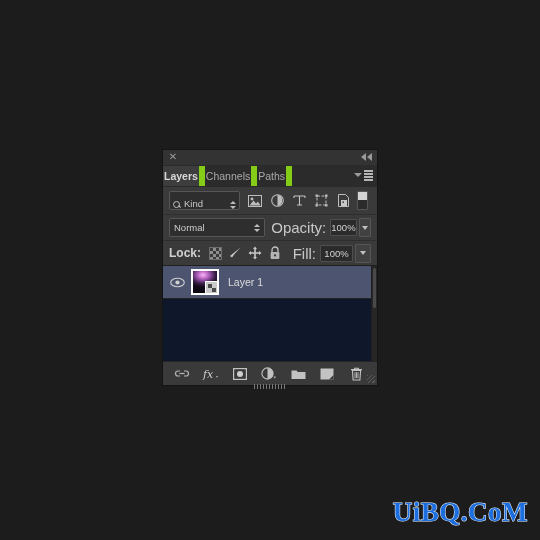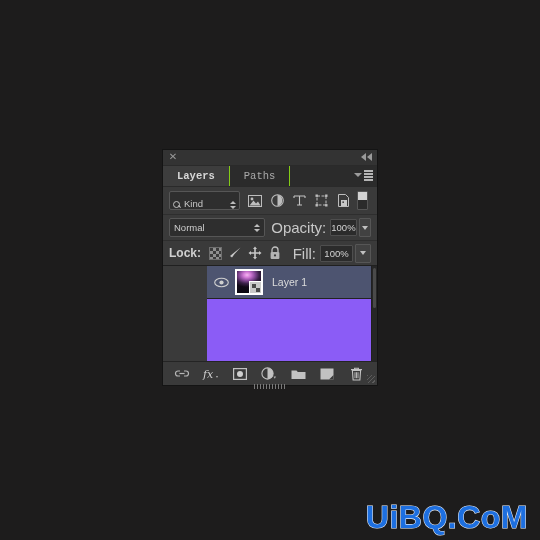--- a/index.html
+++ b/index.html
@@ -51,28 +51,27 @@
   .tabrow{
     height:20px;
     background:#2b2b2b;
     display:flex; align-items:stretch;
     position:relative;
     flex:0 0 auto;
     border-bottom:1px solid #2a2a2a;
   }
   .tab{
     display:flex;align-items:center;
-    padding:0 14px;
+    padding:0 1px;
     font-size:10.5px;
     color:#a9a9a9;
     background:#2b2b2b;
-    border-right:1px solid #84cc16;
+    border-right:6px solid #84cc16;
     cursor:pointer;
     white-space:nowrap;
-    font-family:Liberation Mono, monospace;
   }
   .tab.active{
     background:#3d3d3d;
     color:#d8d8d8;
     font-weight:bold;
   }
   .panel-menu{
     position:absolute; right:4px; top:4px;
     display:flex;align-items:center;gap:2px;
     cursor:pointer;
@@ -165,24 +164,23 @@
     background-image:
       linear-gradient(45deg,#8e8e8e 25%,transparent 25%,transparent 75%,#8e8e8e 75%),
       linear-gradient(45deg,#8e8e8e 25%,#3a3a3a 25%,#3a3a3a 75%,#8e8e8e 75%);
     background-size:6px 6px;background-position:0 0,3px 3px;
     border:1px solid #6e6e6e;
   }
 
   
   .layerlist{
     flex:1 1 auto;
-    background:#8b5cf6;
+    background:#0f172a;
     position:relative;
     overflow:hidden;
-    margin-left:44px;
   }
   .layer{
     height:32px;
     display:flex;align-items:center;
     border-bottom:1px solid #232323;
     cursor:pointer;
     padding-right:8px;
   }
   .layer.selected{background:#4d5470;}
   .layer:not(.selected){background:#333333;}
@@ -258,23 +256,23 @@
     background-image:repeating-linear-gradient(90deg,#7a7a7a 0 1px,transparent 1px 3px);
   }
   .cornergrip{
     position:absolute;right:2px;bottom:2px;width:8px;height:8px;
     background-image:repeating-linear-gradient(135deg,#5d5d5d 0 1px,transparent 1px 3px);
   }
 
   
   #watermark{
     position:absolute;
-    right:12px; bottom:4px;
-    font-family:Liberation Sans, sans-serif;
-    font-size:32px;
+    right:12px; bottom:12px;
+    font-family:Liberation Serif, serif;
+    font-size:27px;
     font-weight:bold;
     color:#1d6fe0;
     letter-spacing:0.5px;
     -webkit-text-stroke:1.1px #e8eef7;
     paint-order:stroke fill;
     user-select:none;
   }
 </style>
 </head>
 <body>
@@ -284,20 +282,21 @@
   <div class="titlebar">
     <div class="close-x">✕</div>
     <div class="collapse-ic">
       <i></i>
         <i></i>
     </div>
   </div>
 
   <div class="tabrow">
     <div class="tab active">Layers</div>
+    <div class="tab">Channels</div>
     <div class="tab">Paths</div>
     <div class="panel-menu">
       <span class="tri"></span>
       <span class="bars">
           <span></span>
           <span></span>
           <span></span>
           <span></span>
         </span>
     </div>

